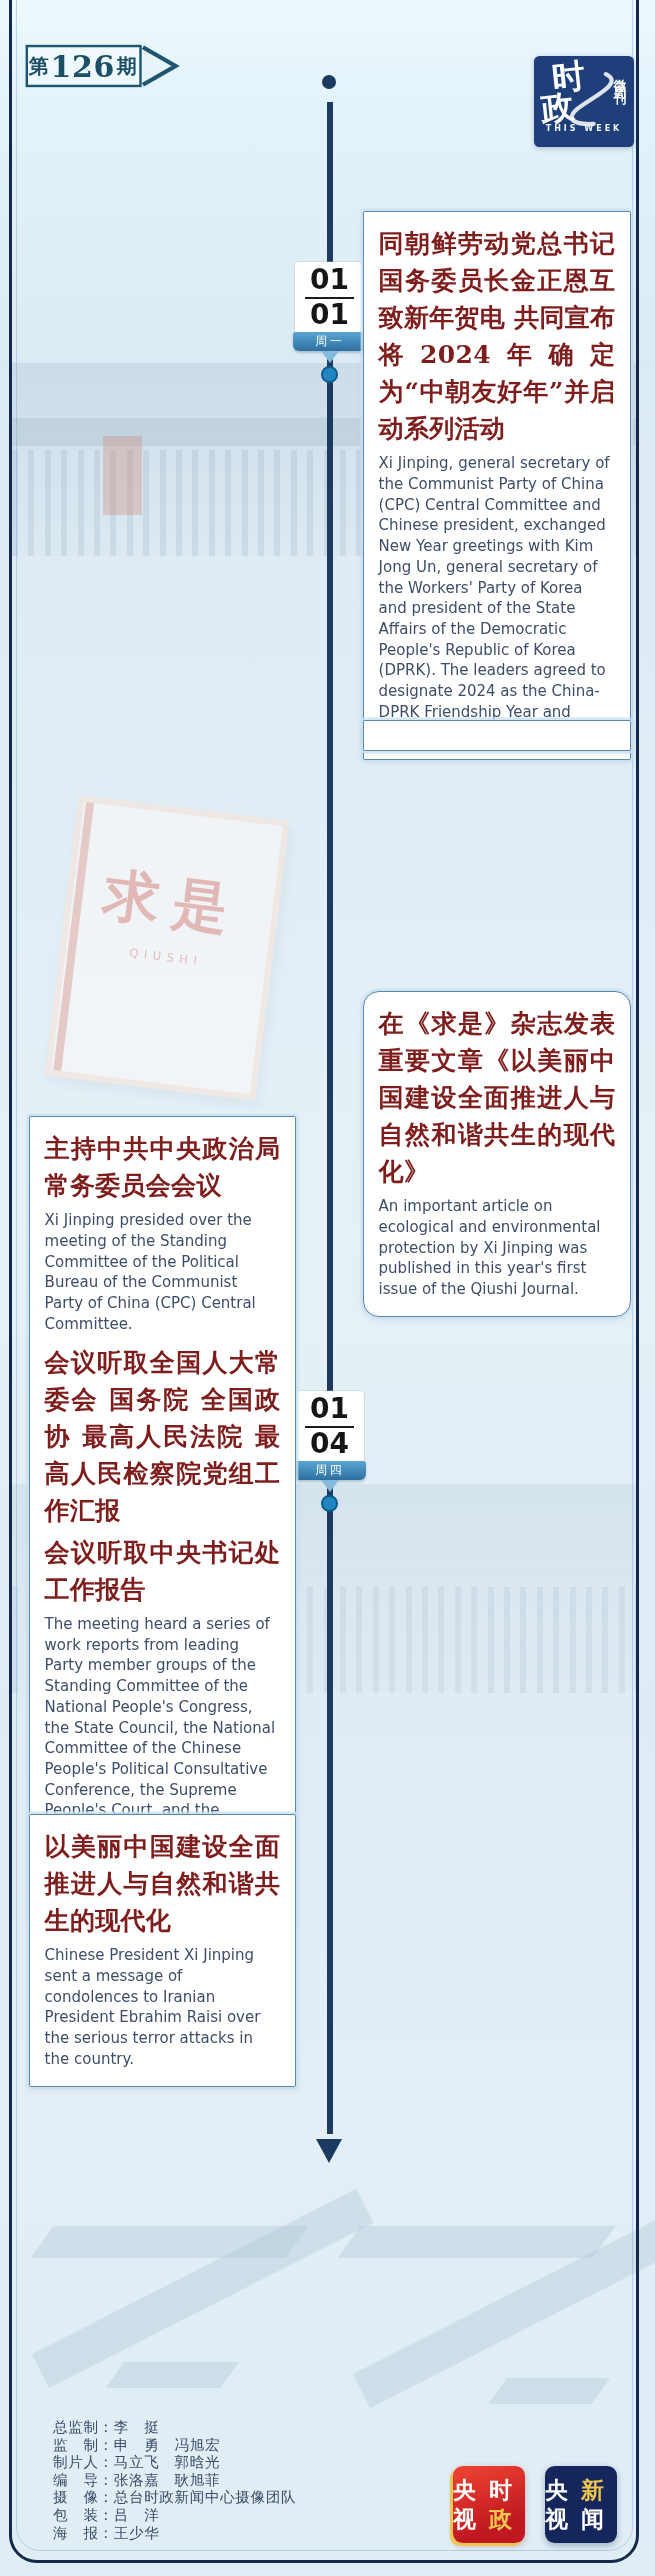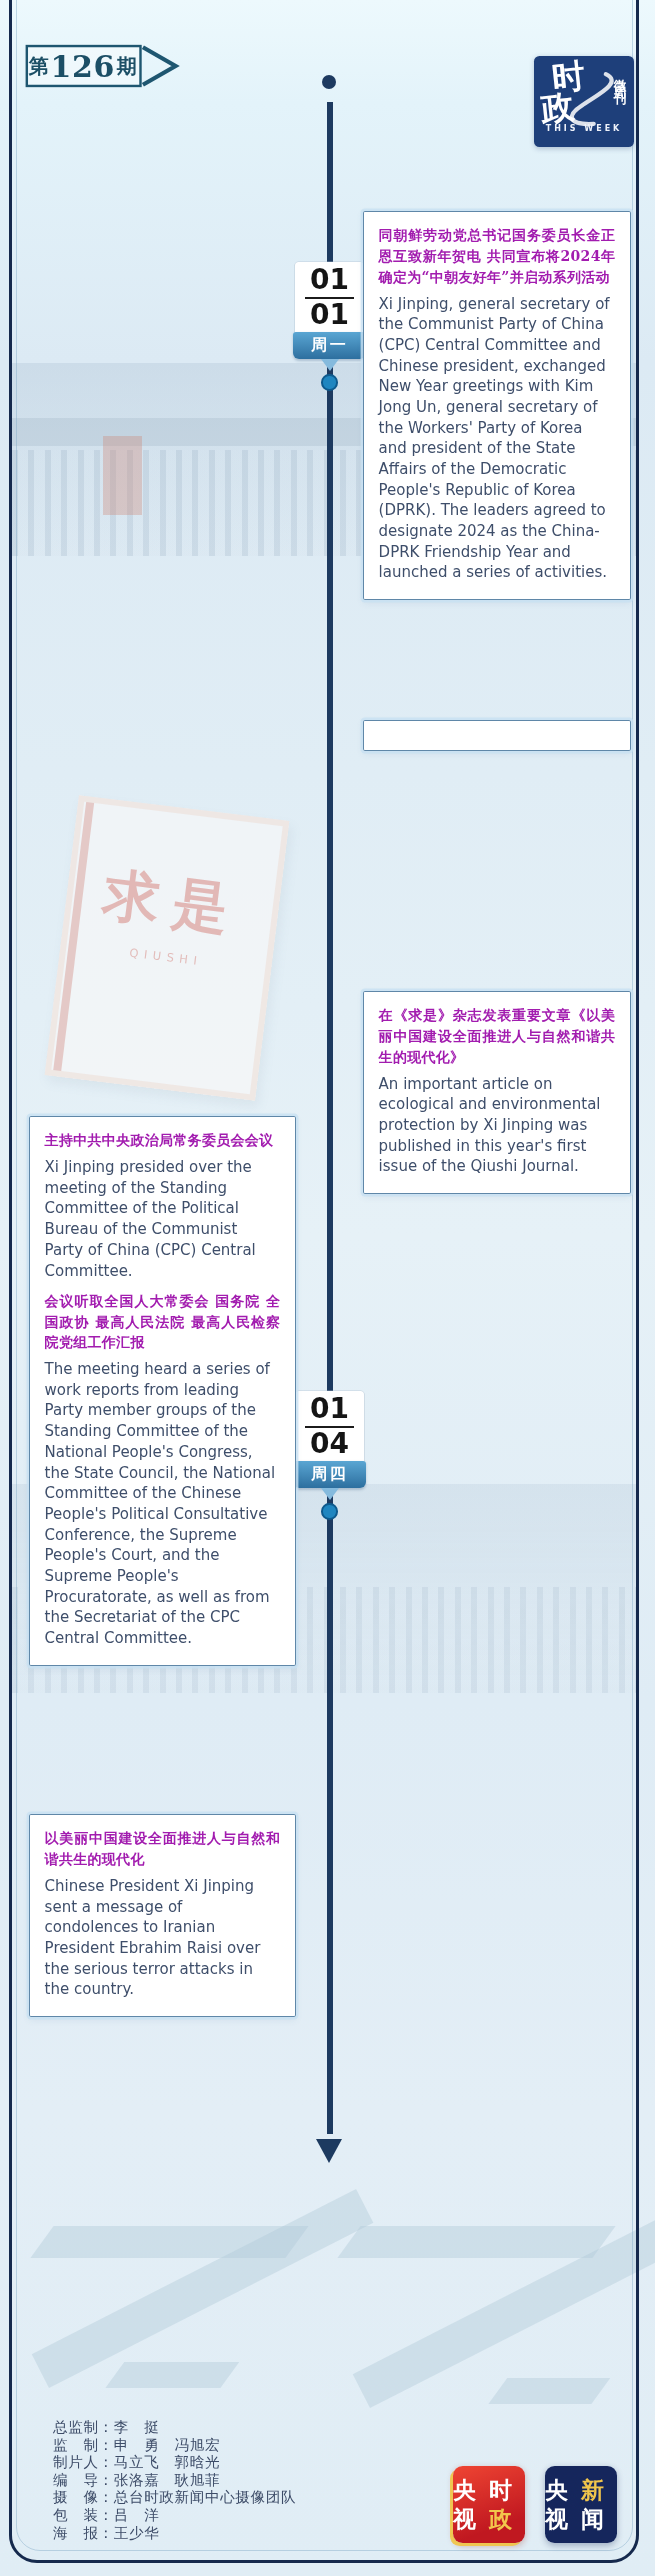--- a/index.html
+++ b/index.html
@@ -53,40 +53,40 @@
   #tl-start-dot{left:322px;top:75px;width:14px;height:14px;border-radius:50%;background:#1d3a60;}
   #tl-line{left:327px;top:102px;width:5.5px;height:2032px;background:#1d3a60;}
   #tl-arrow{left:316px;top:2139px;width:0;height:0;border-left:13.4px solid transparent;
     border-right:13.4px solid transparent;border-top:24px solid #1d3a60;}
 
   .marker{position:absolute;width:69px;text-align:center;}
   .date-box{background:#ffffff;border-radius:3.6px 3.6px 0 0;padding:4.2px 0 3px;
     box-shadow:0 0 0 0.6px rgba(175,192,208,.65);}
   .date-box .dg{display:block;font-size:28px;line-height:28px;font-weight:700;color:#151515;}
   .frac-line{width:49px;height:2.4px;background:#1b1b1b;margin:2.4px auto;}
-  .ribbon{margin:0 0 0 -1.8px;width:73px;height:27px;border-radius:3px 3px 6px 6px;
+  .ribbon{margin:0 0 0 -1.8px;width:73px;height:19px;border-radius:3px 3px 6px 6px;
     background:linear-gradient(180deg,#5aa6d3,#2d6f9f);display:flex;align-items:center;justify-content:center;
-    color:#fff;font-size:16px;font-weight:700;letter-spacing:2.4px;box-shadow:0 1.2px 2.4px rgba(30,70,110,.25);}
+    color:#fff;font-size:12px;font-weight:400;letter-spacing:2.4px;box-shadow:0 1.2px 2.4px rgba(30,70,110,.25);}
   .notch{width:0;height:0;margin:0 auto;border-left:9px solid transparent;border-right:9px solid transparent;
     border-top:12px solid #85badd;}
   .mdot{width:16.4px;height:16.4px;margin:3px auto 0;border-radius:50%;background:#1f86c0;
     border:2.4px solid #0e5a8d;box-sizing:border-box;}
 
   
   .card{position:absolute;background:#ffffff;border:1.2px solid #5f87a8;border-radius:1.8px;
     padding:13.4px 14.6px 16px;box-sizing:border-box;
     box-shadow:0 0 0 2.4px rgba(200,225,242,.8),0 2.4px 7.3px rgba(70,110,150,.10);}
-  .cn{font-family:"DejaVu Serif",serif;font-weight:700;font-size:14px;line-height:1.48;color:#a21caf;
+  .cn{font-family:"DejaVu Serif",serif;font-weight:700;font-size:25px;line-height:1.48;color:#7f1d1d;
     text-align:justify;letter-spacing:0.3px;}
   .cn + .cn{margin-top:4.9px;}
   .en{font-size:15px;line-height:1.38;color:#3e4e6a;margin-top:6px;}
   .en + .cn{margin-top:9.7px;}
   #card-r1{left:363px;top:211px;width:268px;}
   #card-r2{left:363px;top:720px;width:268px;}
-  #card-r3{left:363px;top:991px;width:268px;}
+  #card-r3{left:363px;top:991px;width:268px;border-radius:16px;}
   #card-l1{left:29px;top:1116px;width:267px;}
   #card-l2{left:29px;top:1814px;width:267px;}
 
   
   #credits{left:53px;top:2418px;font-size:14.6px;line-height:17.6px;color:#3d4c68;font-weight:500;letter-spacing:0.6px;}
 
   
   .sq-badge{position:absolute;top:2466px;width:72px;height:77px;border-radius:9.7px;
     display:flex;flex-direction:row;align-items:center;justify-content:center;
     font-weight:700;font-size:23px;line-height:28.5px;letter-spacing:1.8px;color:#fff;}
@@ -188,20 +188,21 @@
 
   <div id="card-r3" class="card">
     <div class="cn">在《求是》杂志发表重要文章《以美丽中国建设全面推进人与自然和谐共生的现代化》</div>
     <div class="en">An important article on ecological and environmental protection by Xi Jinping was published in this year's first issue of the Qiushi Journal.</div>
   </div>
 
   <div id="card-l1" class="card">
     <div class="cn">主持中共中央政治局常务委员会会议</div>
     <div class="en">Xi Jinping presided over the meeting of the Standing Committee of the Political Bureau of the Communist Party of China (CPC) Central Committee.</div>
     <div class="cn">会议听取全国人大常委会 国务院 全国政协 最高人民法院 最高人民检察院党组工作汇报</div>
+    <div class="cn">会议听取中央书记处工作报告</div>
     <div class="en">The meeting heard a series of work reports from leading Party member groups of the Standing Committee of the National People's Congress, the State Council, the National Committee of the Chinese People's Political Consultative Conference, the Supreme People's Court, and the Supreme People's Procuratorate, as well as from the Secretariat of the CPC Central Committee.</div>
   </div>
 
   <div id="card-l2" class="card">
     <div class="cn">以美丽中国建设全面推进人与自然和谐共生的现代化</div>
     <div class="en">Chinese President Xi Jinping sent a message of condolences to Iranian President Ebrahim Raisi over the serious terror attacks in the country.</div>
   </div>
 
   <div id="credits" class="abs">
     <div>总监制：李　挺</div>

